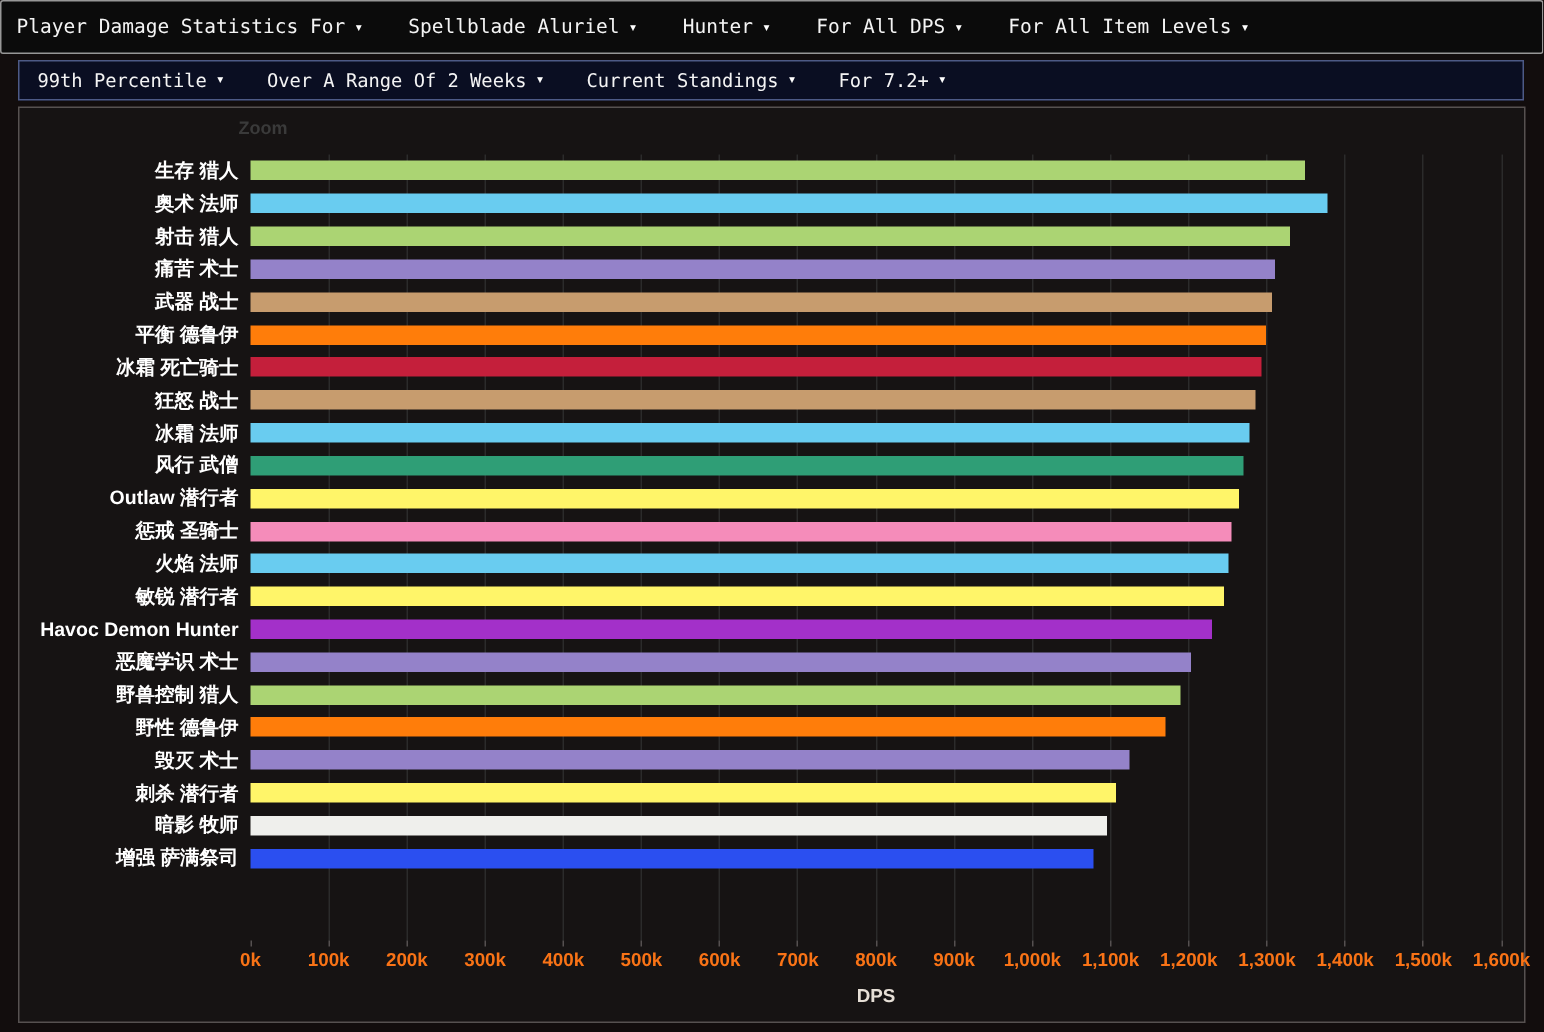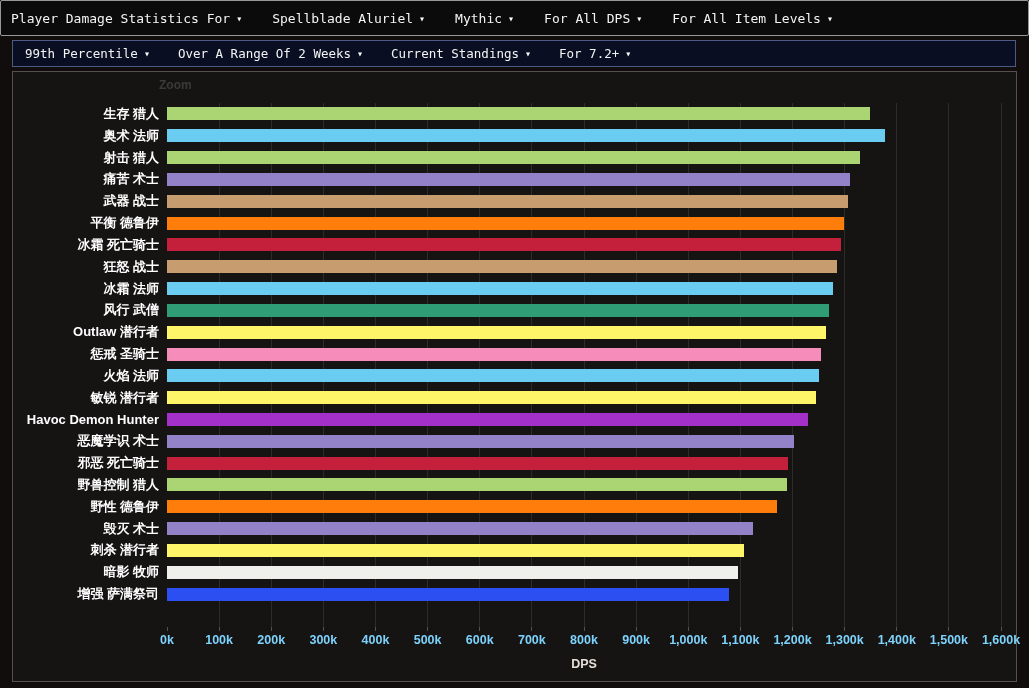--- a/index.html
+++ b/index.html
@@ -32,40 +32,40 @@
   .chart-row{display:flex;height:21.84px;align-items:center;}
   .bar-label{flex:0 0 154px;box-sizing:border-box;padding-right:8px;text-align:right;
              color:#ffffff;font-size:13px;font-weight:bold;white-space:nowrap;cursor:pointer;}
   .bar-track{flex:0 0 834px;position:relative;height:100%;}
   .dps-bar{position:absolute;left:0;top:4.4px;height:13px;}
 
   #ticks{position:absolute;left:154px;top:555px;width:834px;height:5px;}
   .tickmark{position:absolute;top:0;width:1px;height:4px;background:#555050;}
   #tick-labels{position:absolute;left:154px;top:561px;width:834px;height:16px;}
   .tick-label{position:absolute;top:0;width:70px;margin-left:-35px;text-align:center;
-              color:#7dd3fc;font-size:12.5px;font-weight:bold;white-space:nowrap;}
+              color:#f97316;font-size:12.5px;font-weight:bold;white-space:nowrap;}
   #x-axis-title{position:absolute;left:154px;top:585px;width:834px;text-align:center;
                 color:#e6dfd6;font-size:12.5px;font-weight:bold;}
 </style>
 </head>
 <body>
 
 <div id="screen">
 
   <div id="top-nav">
       <span class="nav-item">
         <span>Player Damage Statistics For</span>
         <span class="caret">▾</span>
       </span>
       <span class="nav-item">
         <span>Spellblade Aluriel</span>
         <span class="caret">▾</span>
       </span>
       <span class="nav-item">
-        <span>Mythic</span>
+        <span>Hunter</span>
         <span class="caret">▾</span>
       </span>
       <span class="nav-item">
         <span>For All DPS</span>
         <span class="caret">▾</span>
       </span>
       <span class="nav-item">
         <span>For All Item Levels</span>
         <span class="caret">▾</span>
       </span>
@@ -201,26 +201,20 @@
             <div class="dps-bar" style="width: 640.616px; background: rgb(163, 48, 201);"></div>
           </div>
         </div>
         <div class="chart-row">
           <div class="bar-label">恶魔学识 术士</div>
           <div class="bar-track">
             <div class="dps-bar" style="width: 626.543px; background: rgb(148, 130, 201);"></div>
           </div>
         </div>
         <div class="chart-row">
-          <div class="bar-label">邪恶 死亡骑士</div>
-          <div class="bar-track">
-            <div class="dps-bar" style="width: 620.809px; background: rgb(196, 31, 59);"></div>
-          </div>
-        </div>
-        <div class="chart-row">
           <div class="bar-label">野兽控制 猎人</div>
           <div class="bar-track">
             <div class="dps-bar" style="width: 619.766px; background: rgb(171, 212, 115);"></div>
           </div>
         </div>
         <div class="chart-row">
           <div class="bar-label">野性 德鲁伊</div>
           <div class="bar-track">
             <div class="dps-bar" style="width: 610.384px; background: rgb(255, 125, 10);"></div>
           </div>

